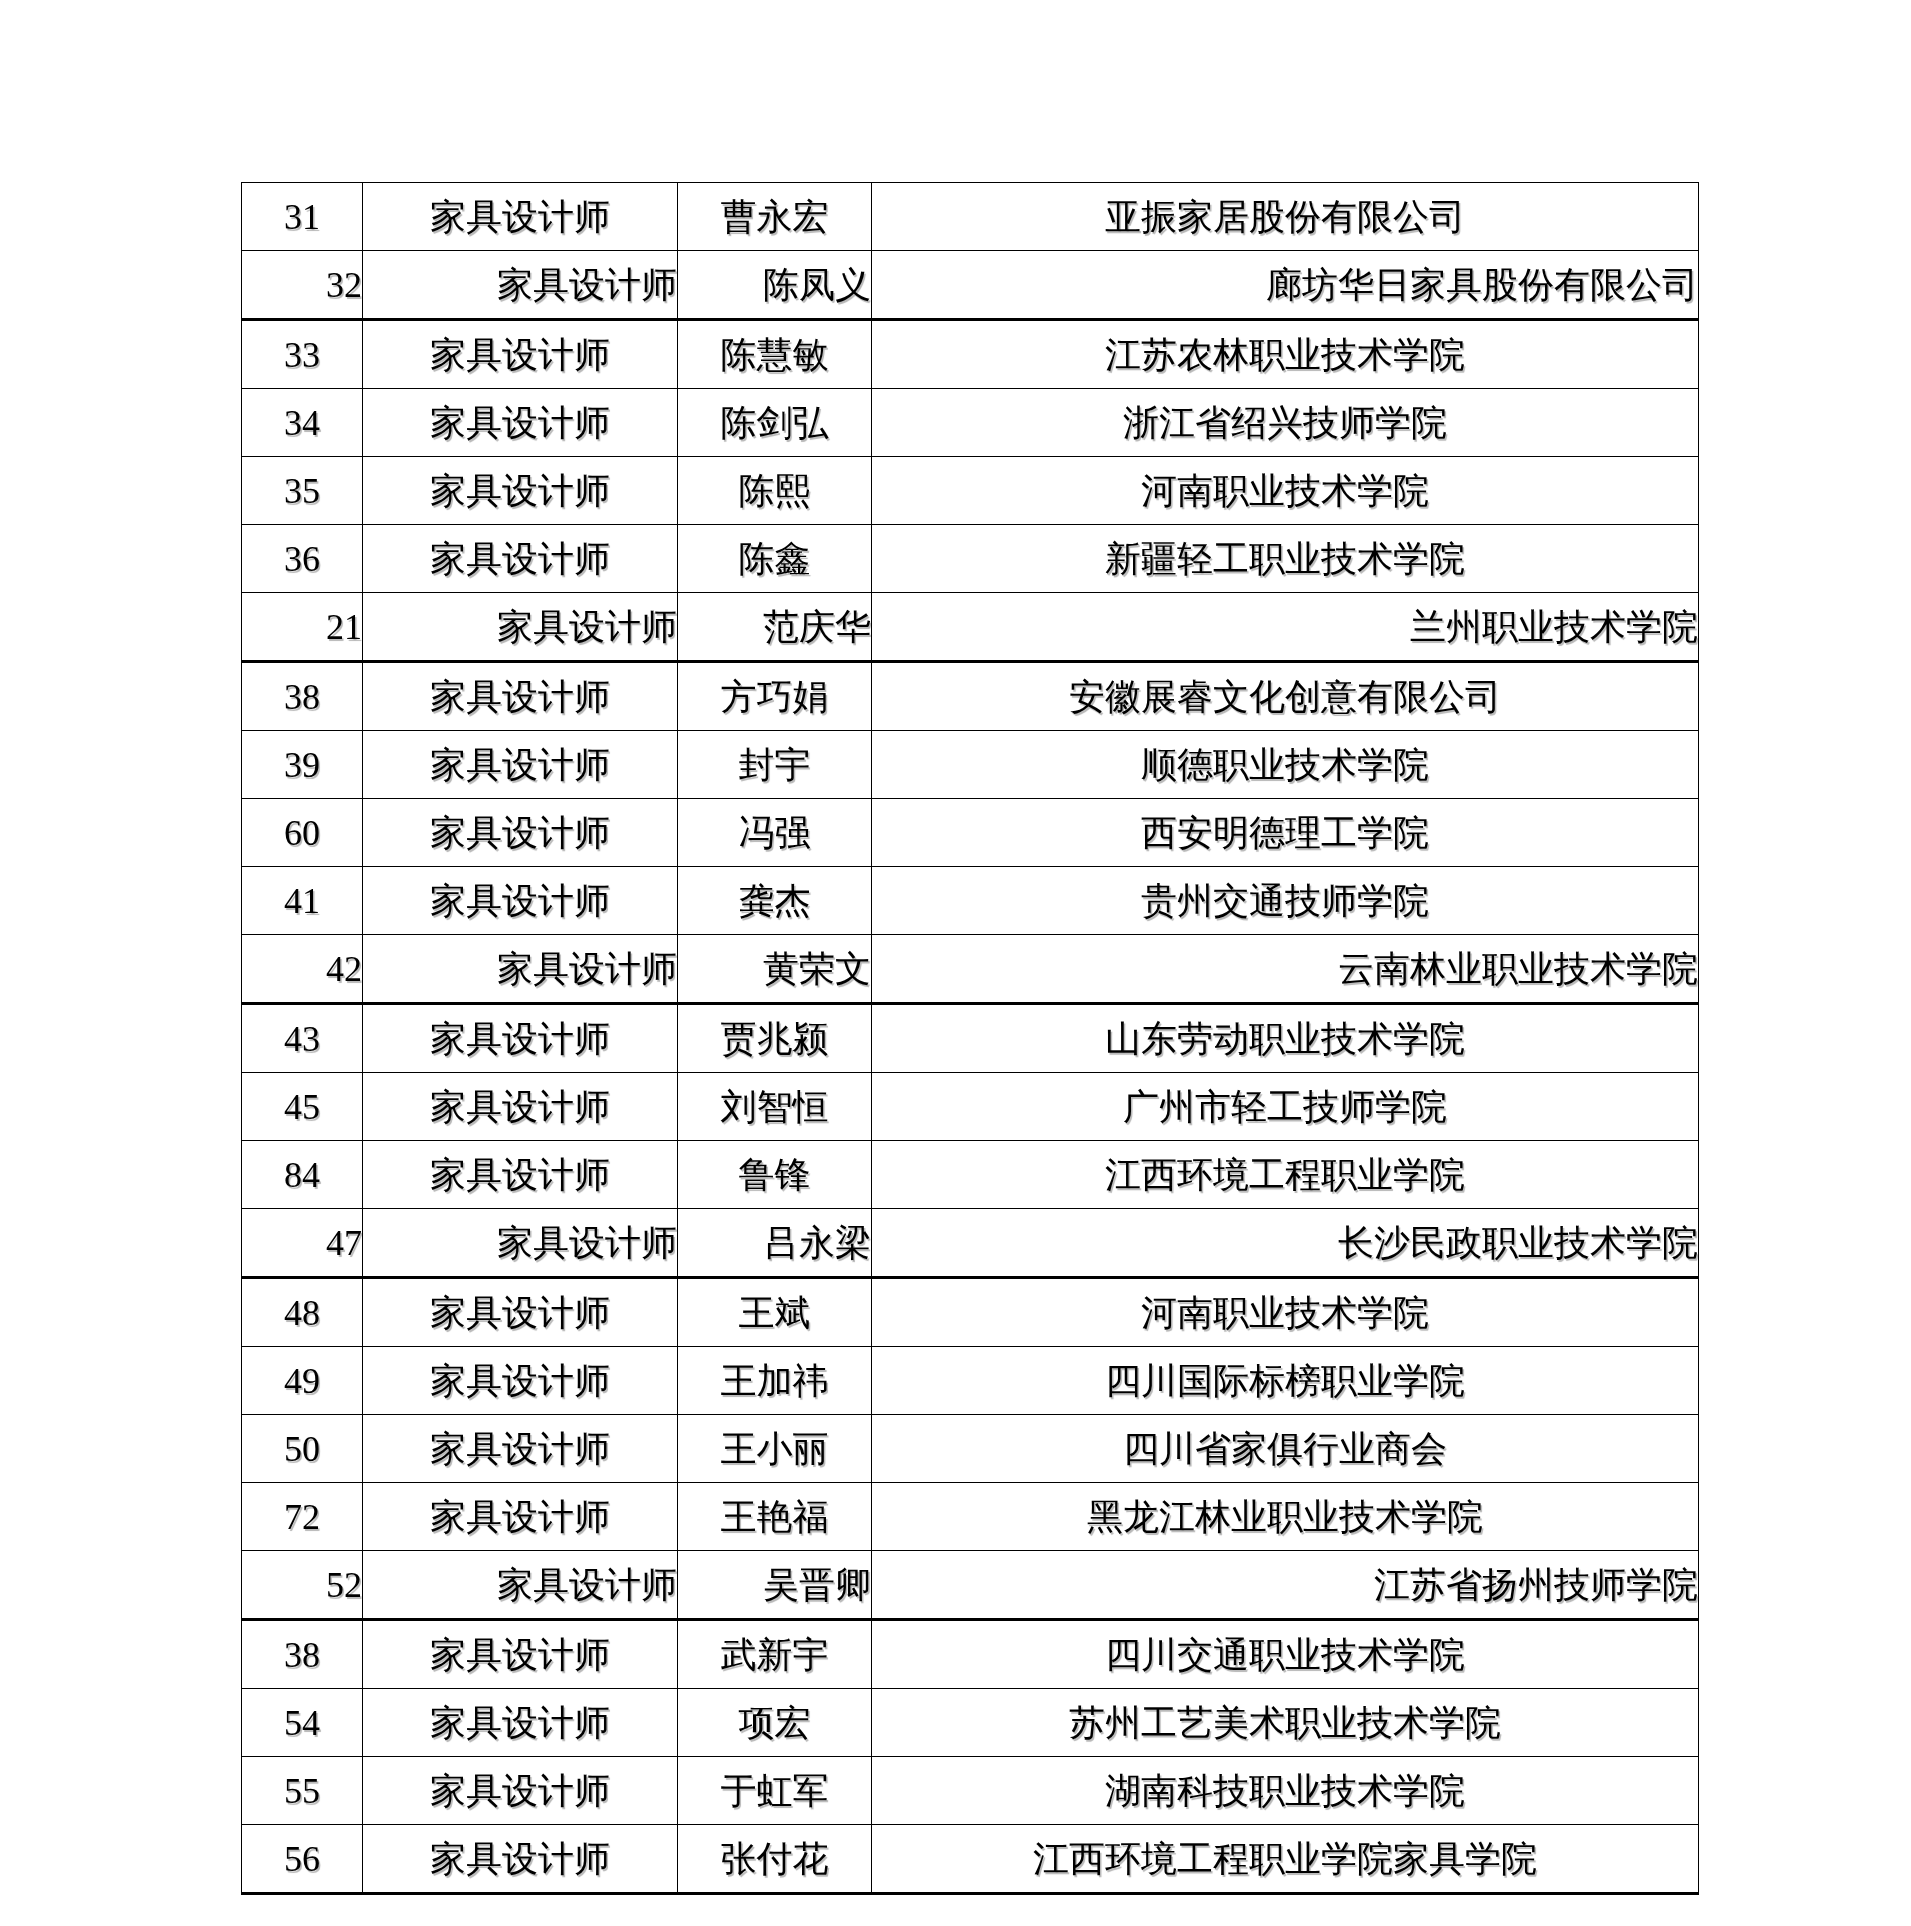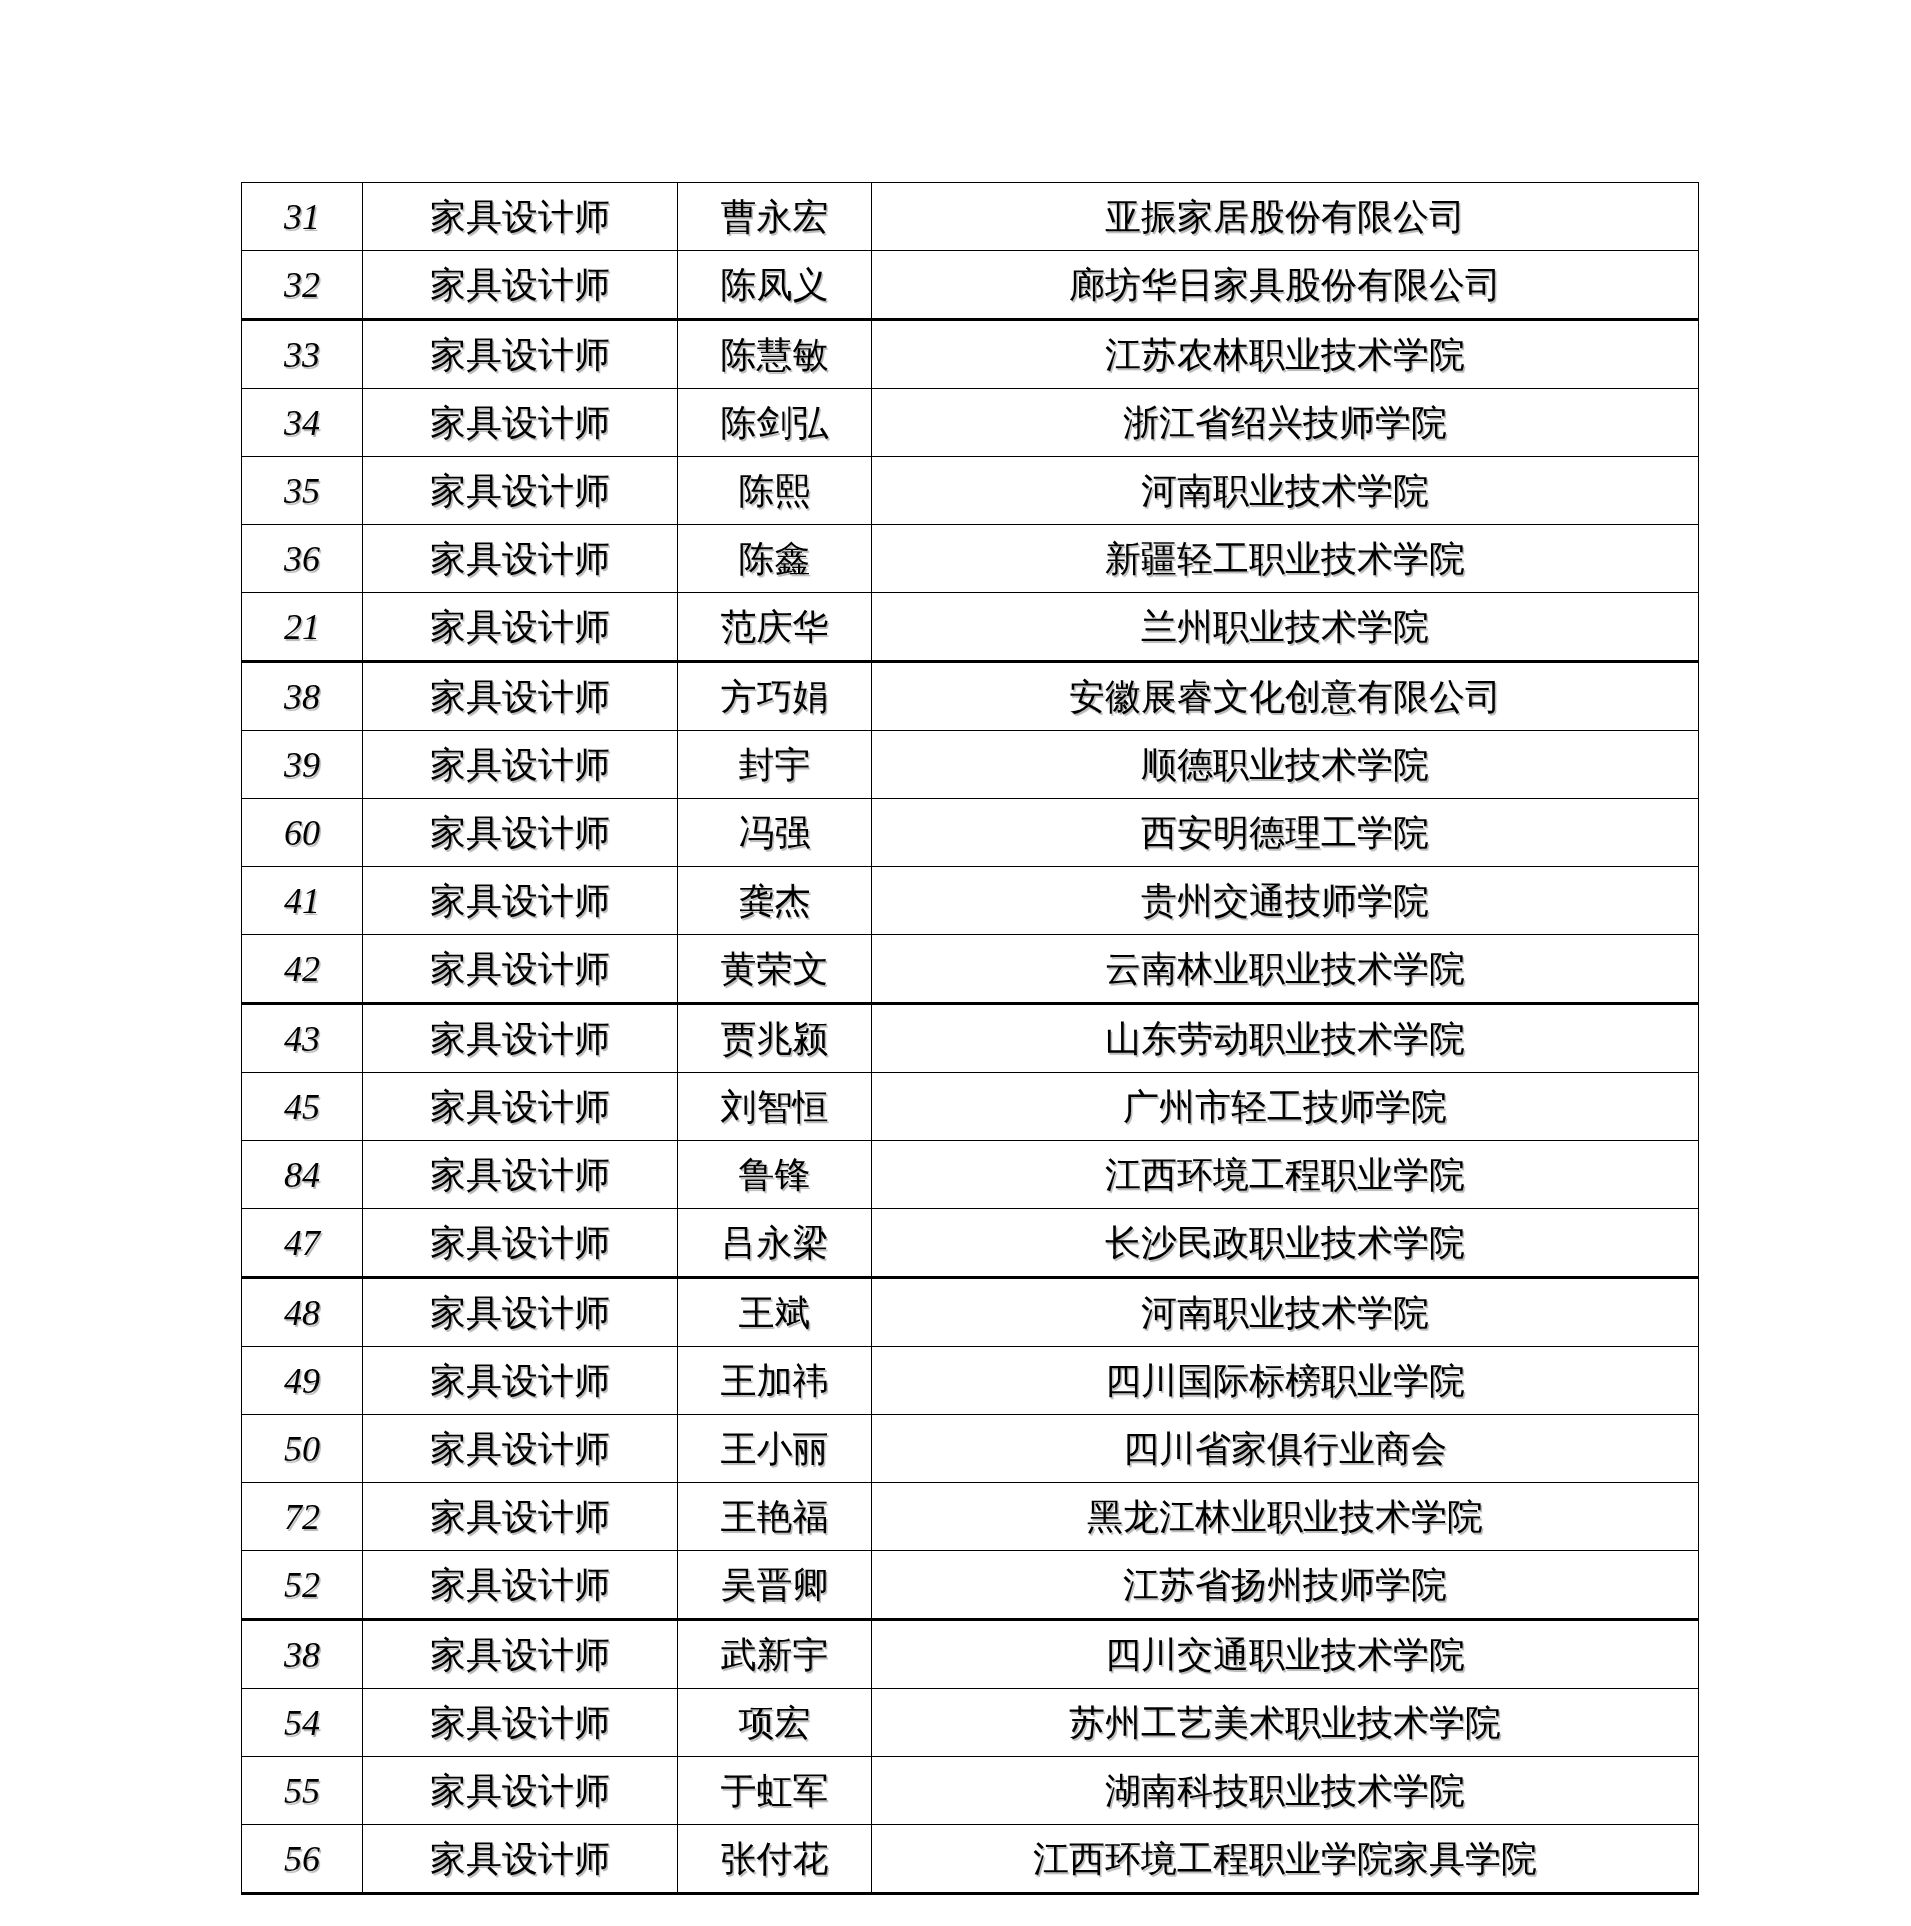--- a/index.html
+++ b/index.html
@@ -40,22 +40,23 @@
     font-size: 36px;
     line-height: 1;
     white-space: nowrap;
     overflow: visible;
     color: #000000;
     text-shadow: 1.5px 1.9px 0.8px rgba(0,0,0,0.28);
   }
   
   table.roster tr.group-end td {
     border-bottom-width: 3.5px;
-  }
-  td.col-no { font-size: 35px; font-style: italic; }
+    text-align: right;
+  }
+  td.col-no { font-size: 35px; }
 </style>
 </head>
 <body>
 
 <div class="page">
   <table class="roster">
     <colgroup>
       <col style="width:121px">
       <col style="width:315px">
       <col style="width:194px">

